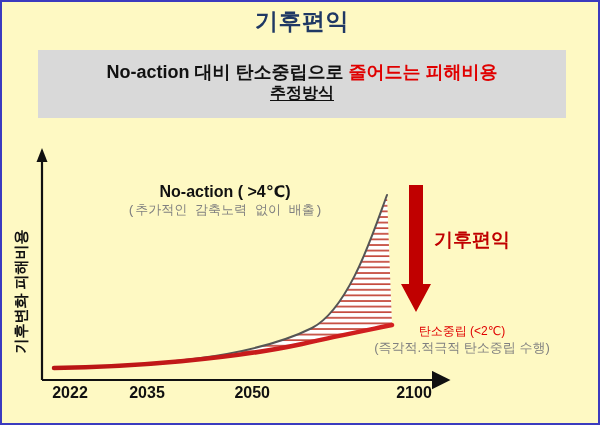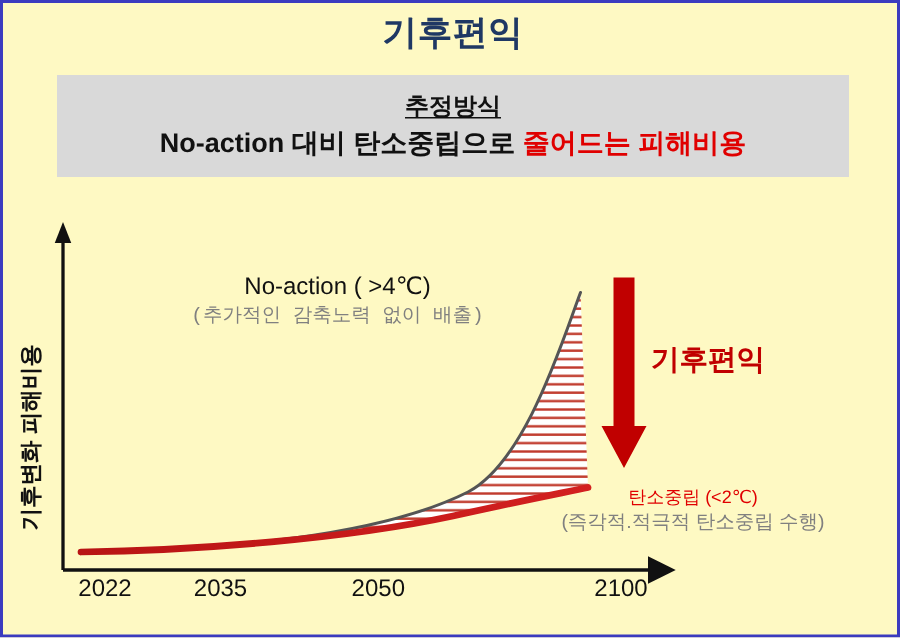--- a/index.html
+++ b/index.html
@@ -93,37 +93,37 @@
     font-size: 15px;
     font-weight: bold;
     color: #111111;
     white-space: nowrap;
   }
 
   
   .x-tick {
     position: absolute;
     font-size: 16px;
-    font-weight: normal;
+    font-weight: bold;
     color: #111111;
     text-align: center;
     white-space: nowrap;
   }
 
   
   #noaction-label {
     position: absolute;
     left: 108px;
     top: 50px;
     width: 230px;
     text-align: center;
   }
   #noaction-title {
     font-size: 16px;
-    font-weight: normal;
+    font-weight: bold;
     color: #111111;
     line-height: 1.3;
     white-space: nowrap;
   }
   #noaction-sub {
     font-size: 13px;
     color: #808080;
     line-height: 1.3;
     white-space: nowrap;
     font-family: Liberation Mono, monospace;
@@ -163,22 +163,22 @@
   }
 </style>
 </head>
 <body>
 
 <div id="slide">
 
   <div id="page-title">기후편익</div>
 
   <div id="method-box">
+    <div id="method-desc"><span>No-action 대비 탄소중립으로 </span><span class="hl">줄어드는 피해비용</span></div>
     <div id="method-heading">추정방식</div>
-    <div id="method-desc"><span>No-action 대비 탄소중립으로 </span><span class="hl">줄어드는 피해비용</span></div>
   </div>
 
   <div id="chart">
 
     <svg id="chart-svg" width="600" height="295" viewBox="0 0 600 295">
       <defs>
 
         <pattern id="hatch" width="10" height="5.6" patternUnits="userSpaceOnUse">
           <rect width="10" height="5.6" fill="#ffffff"></rect>
           <line x1="0" y1="1" x2="10" y2="1" stroke="#c0392b" stroke-width="1.6"></line>

